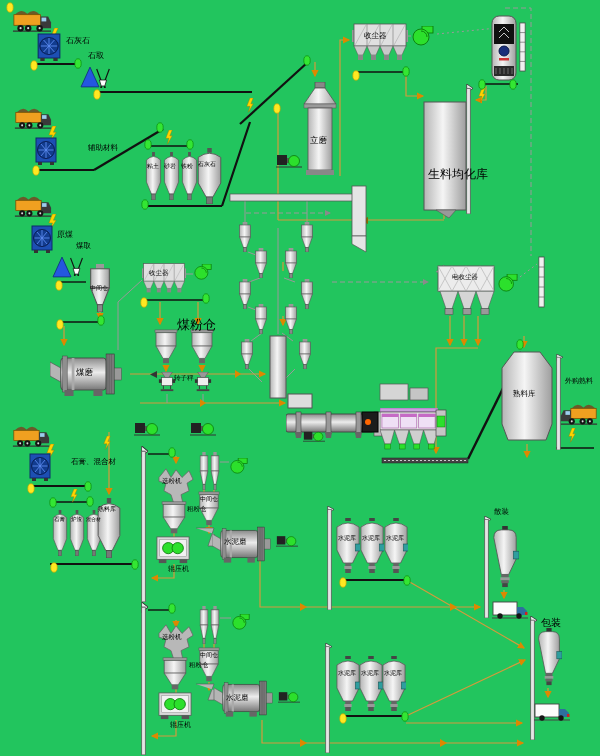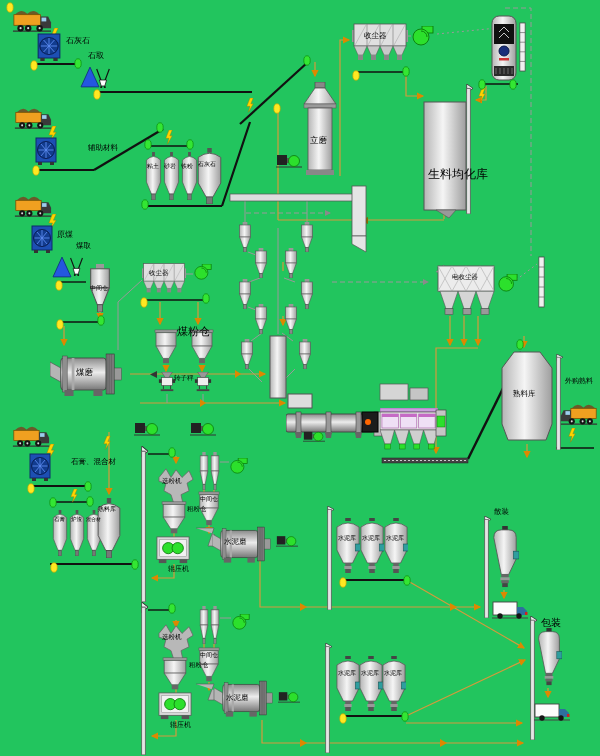--- a/index.html
+++ b/index.html
@@ -515,21 +515,21 @@
 <span class="lbl" style="left:88px;top:52px;">石取</span>
 <span class="lbl" style="left:60px;top:144px;font-size:7.5px;padding-left:28px;">辅助材料</span>
 <span class="lbl" style="left:147px;top:163px;font-size:6px;">粘土</span>
 <span class="lbl" style="left:164px;top:163px;font-size:6px;">砂岩</span>
 <span class="lbl" style="left:181px;top:163px;font-size:6px;">铁粉</span>
 <span class="lbl" style="left:198px;top:161px;font-size:6px;">石灰石</span>
 <span class="lbl" style="left:57px;top:231px;">原煤</span>
 <span class="lbl" style="left:76px;top:242px;font-size:7.5px;">煤取</span>
 <span class="lbl" style="left:90px;top:285px;font-size:6px;">中间仓</span>
 <span class="lbl" style="left:149px;top:270px;font-size:6.5px;">收尘器</span>
-<span class="lbl" style="left:177px;top:326px;font-size:11px;">煤粉仓</span>
+<span class="lbl" style="left:177px;top:318px;font-size:13px;">煤粉仓</span>
 <span class="lbl" style="left:174px;top:375px;font-size:6.5px;">转子秤</span>
 <span class="lbl" style="left:76px;top:368px;font-size:8.5px;">煤磨</span>
 <span class="lbl" style="left:364px;top:32px;font-size:7.5px;">收尘器</span>
 <span class="lbl" style="left:310px;top:136px;font-size:8.5px;">立磨</span>
 <span class="lbl" style="left:428px;top:168px;font-size:12px;">生料均化库</span>
 <span class="lbl" style="left:444px;top:274px;font-size:6.5px;margin-left:8px;">电收尘器</span>
 <span class="lbl" style="left:513px;top:390px;font-size:7.5px;">熟料库</span>
 <span class="lbl" style="left:565px;top:378px;font-size:7px;text-align:right;">外购熟料</span>
 <span class="lbl" style="left:56px;top:458px;font-size:7.5px;margin-left:15px;">石膏、混合材</span>
 <span class="lbl" style="left:54px;top:517px;font-size:5.5px;">石膏</span>

